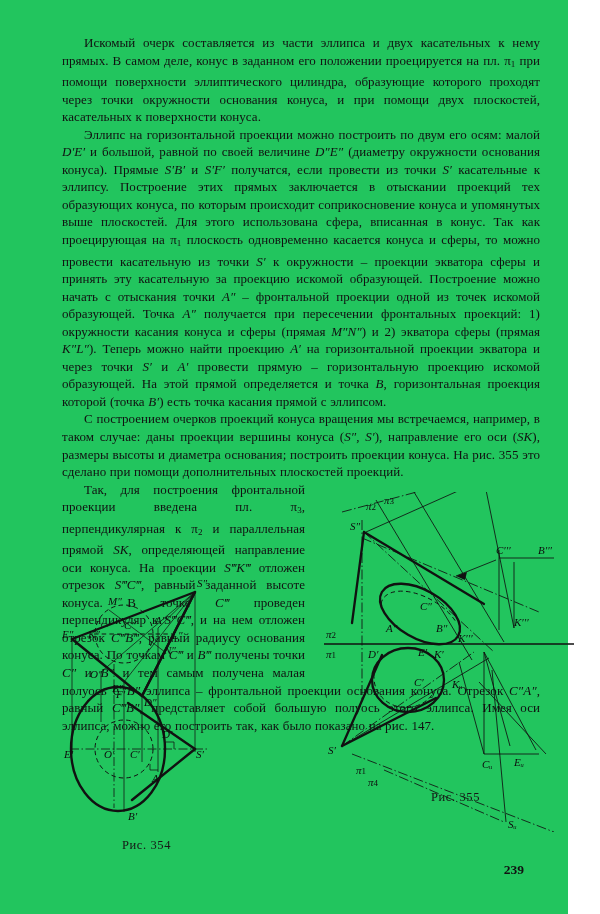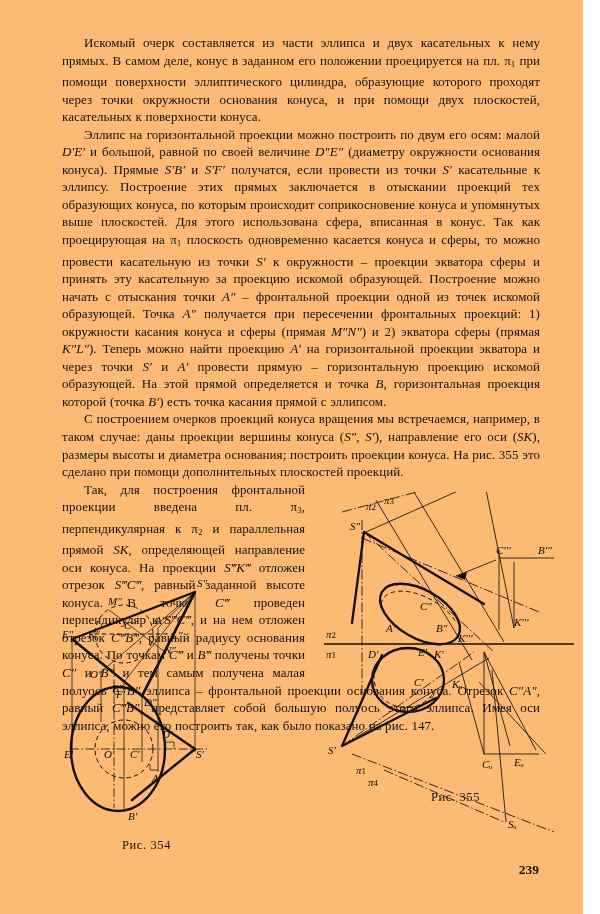--- a/index.html
+++ b/index.html
@@ -10,22 +10,21 @@
     width: 600px; height: 914px;
     position: relative;
     font-family: "Liberation Serif", "DejaVu Serif", serif;
     color: #111;
     overflow: hidden;
   }
   #page {
     position: absolute;
     left: 0; top: 0;
     width: 568px; height: 914px;
-    background: #fdba74;
-    padding-left: 15px;
+    background: #22c55e;
   }
   #textblock {
     position: absolute;
     left: 62px; top: 34px;
     width: 478px;
   }
   p.para {
     margin: 0 0 0 0;
     text-align: justify;
     text-indent: 22px;

